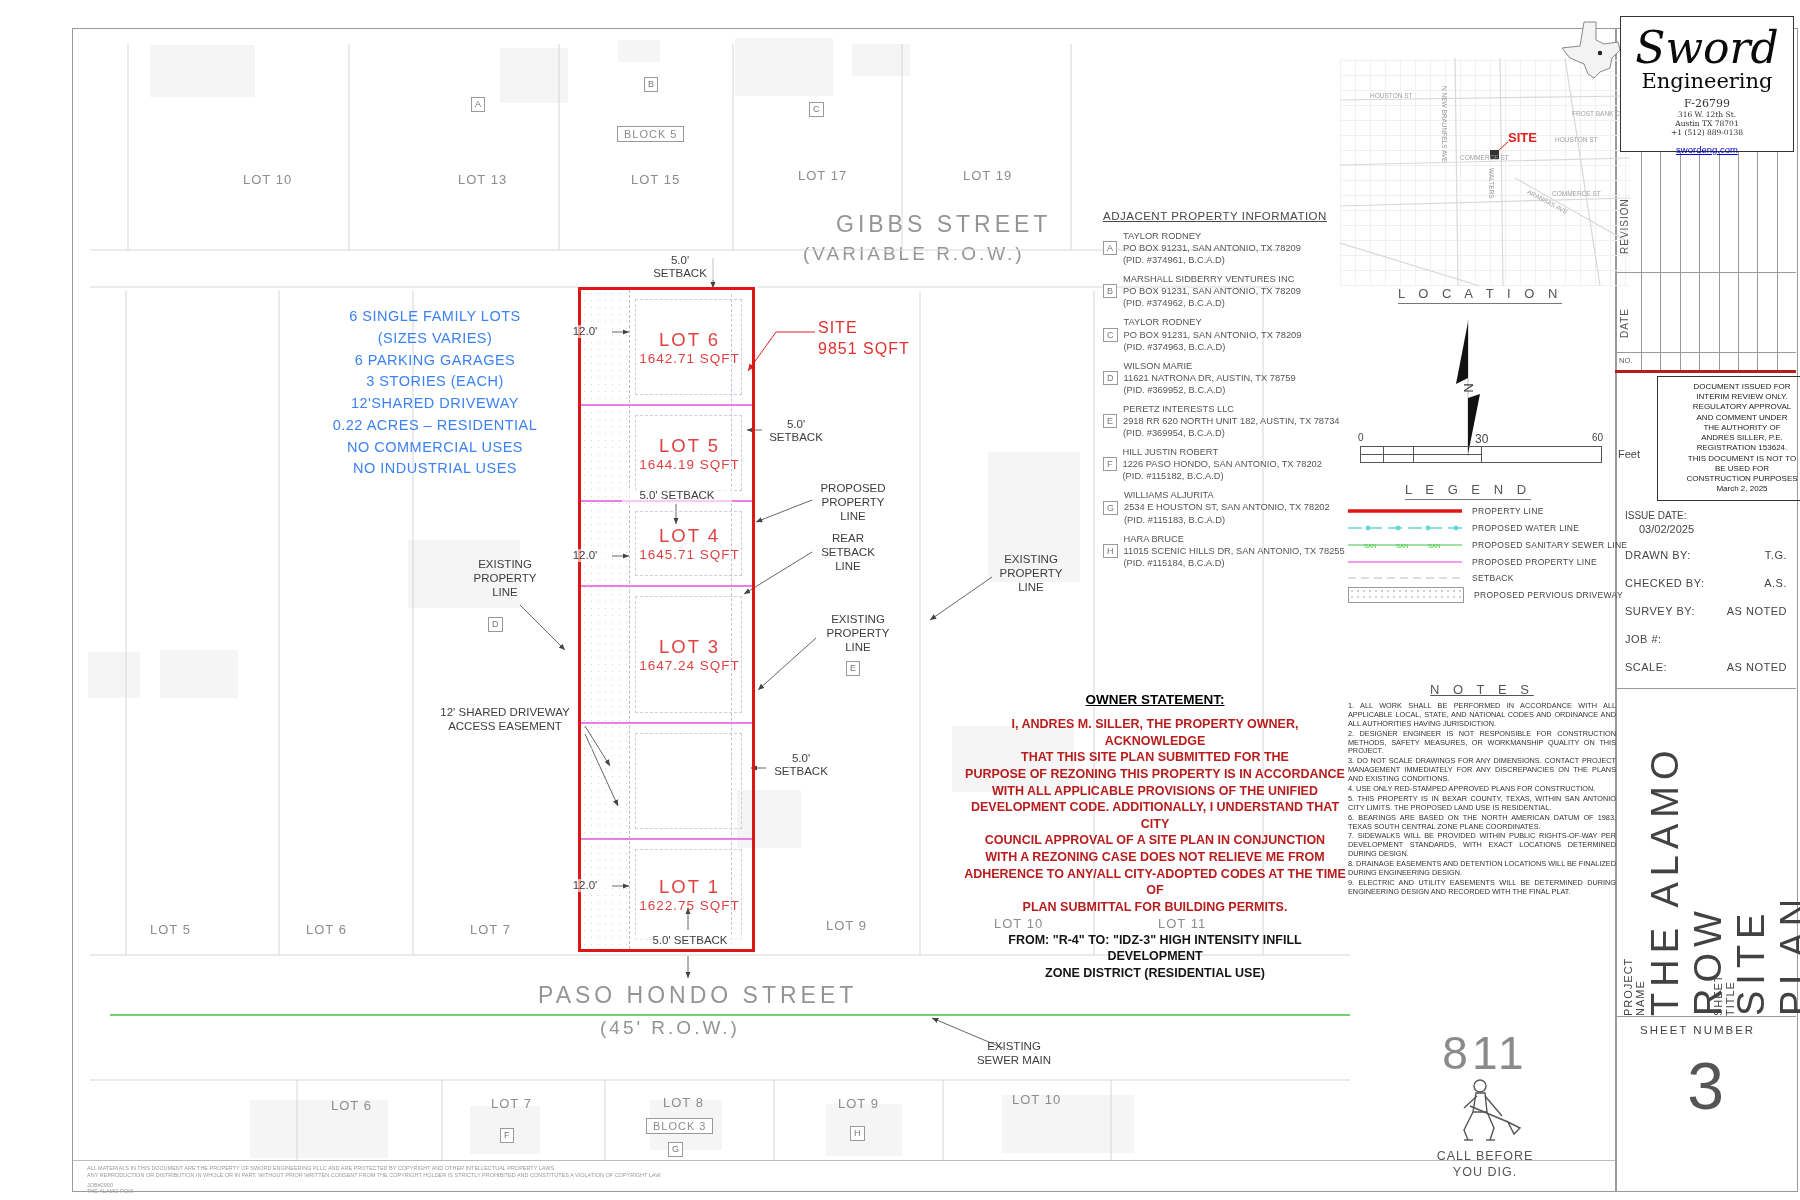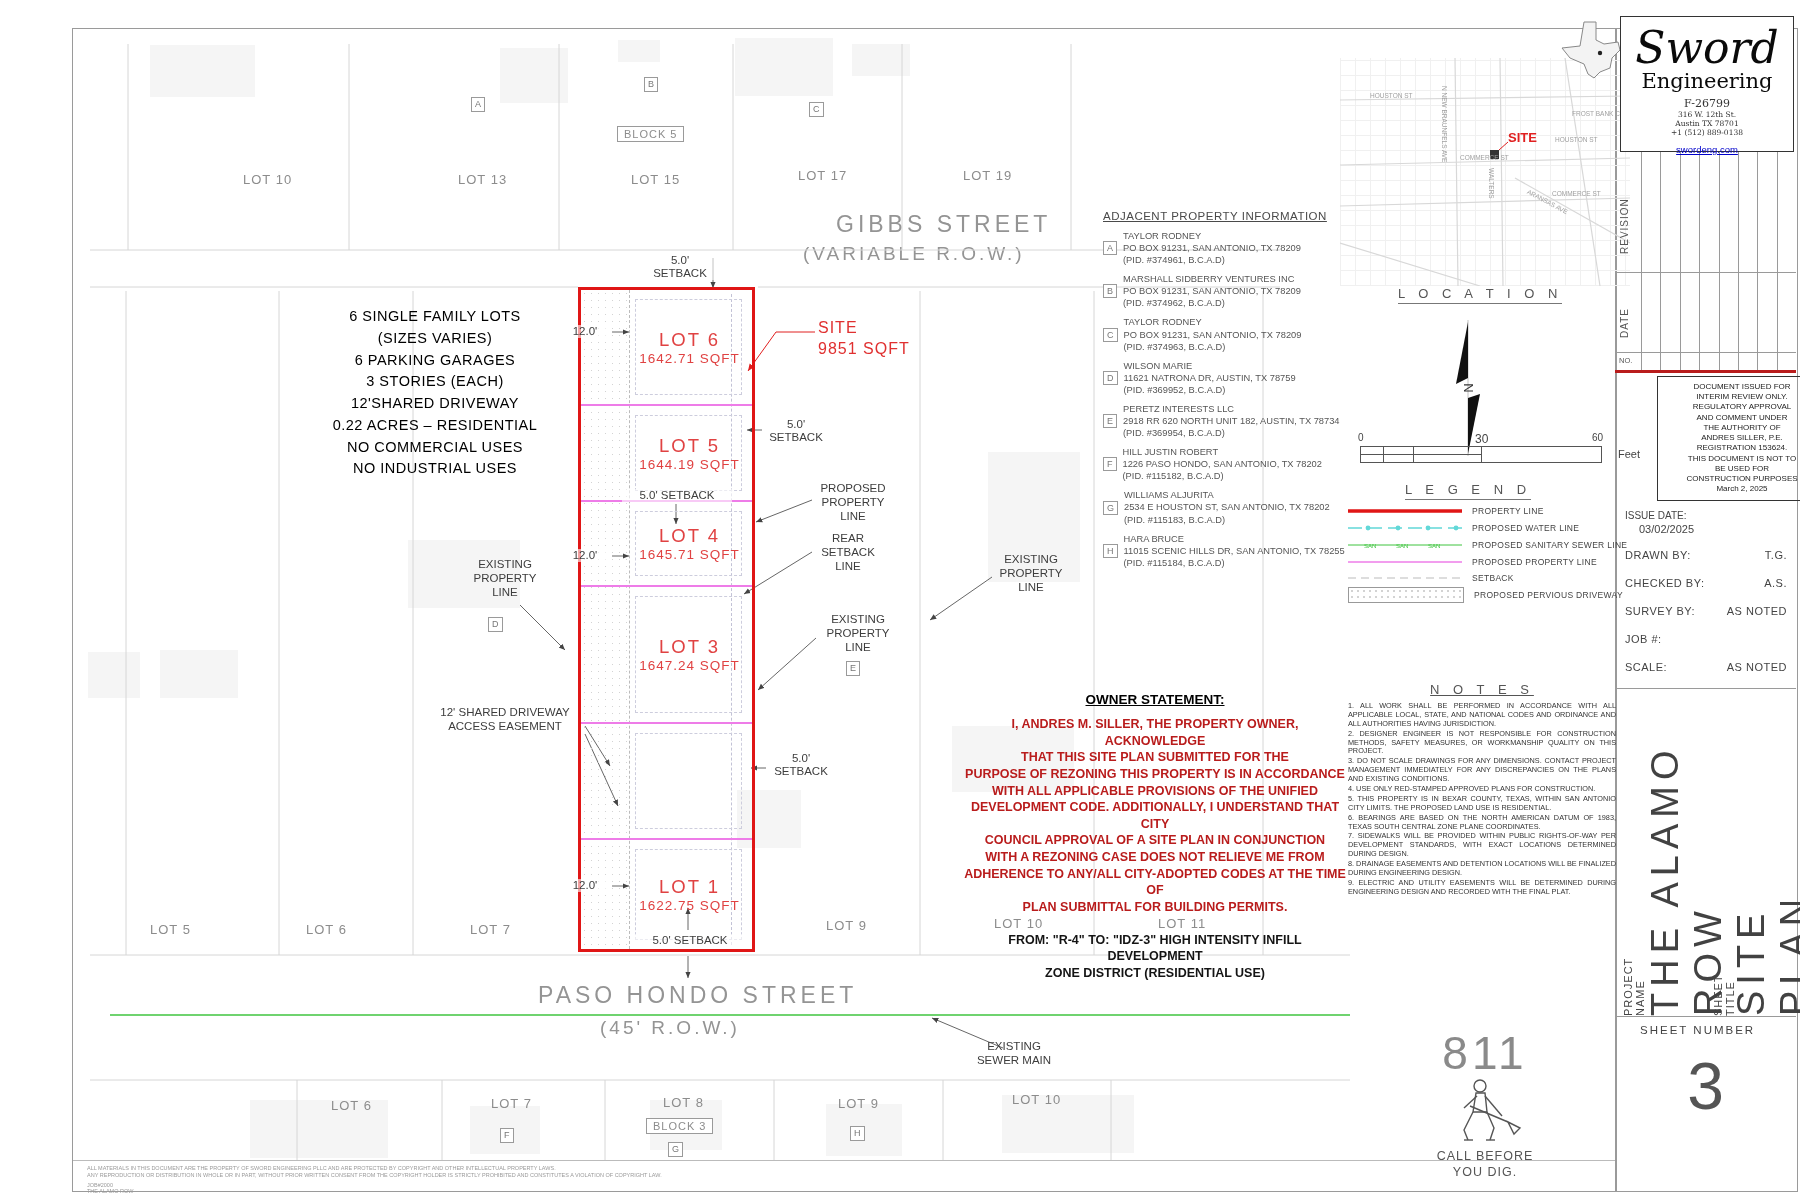--- a/index.html
+++ b/index.html
@@ -126,21 +126,21 @@
   <span class="lot" style="left:631px;top:172px">LOT 15</span>
   <span class="lot" style="left:798px;top:168px">LOT 17</span>
   <span class="lot" style="left:963px;top:168px">LOT 19</span>
   <span class="mk" style="left:471px;top:97px">A</span>
   <span class="mk" style="left:644px;top:77px">B</span>
   <span class="mk" style="left:809px;top:102px">C</span>
   <span class="blockmk" style="left:617px;top:126px">BLOCK 5</span>
   <div class="street1" style="left:836px;top:211px">GIBBS STREET</div>
   <div class="street2" style="left:803px;top:243px">(VARIABLE R.O.W.)</div>
 
-  <div class="abs pre" style="left:310px;top:306px;width:250px;text-align:center;font-size:14.5px;color:#000000;line-height:1.5;letter-spacing:.5px;z-index:3">6 SINGLE FAMILY LOTS
+  <div class="abs pre" style="left:310px;top:306px;width:250px;text-align:center;font-size:14.5px;color:#3b82f6;line-height:1.5;letter-spacing:.5px;z-index:3">6 SINGLE FAMILY LOTS
 (SIZES VARIES)
 6 PARKING GARAGES
 3 STORIES (EACH)
 12'SHARED DRIVEWAY
 0.22 ACRES – RESIDENTIAL
 NO COMMERCIAL USES
 NO INDUSTRIAL USES</div>
 
   <div id="site">
     <div id="driveway"></div>

